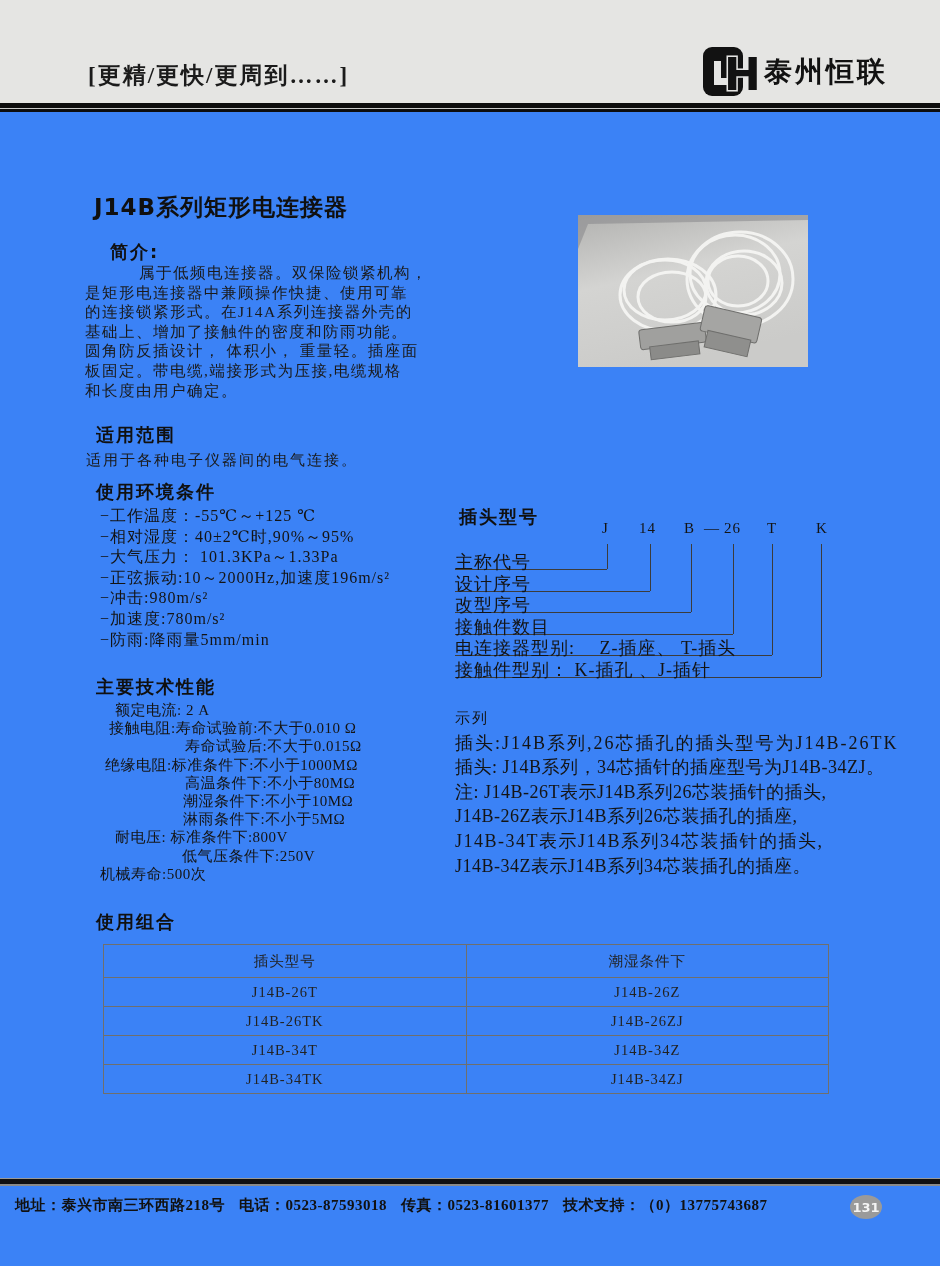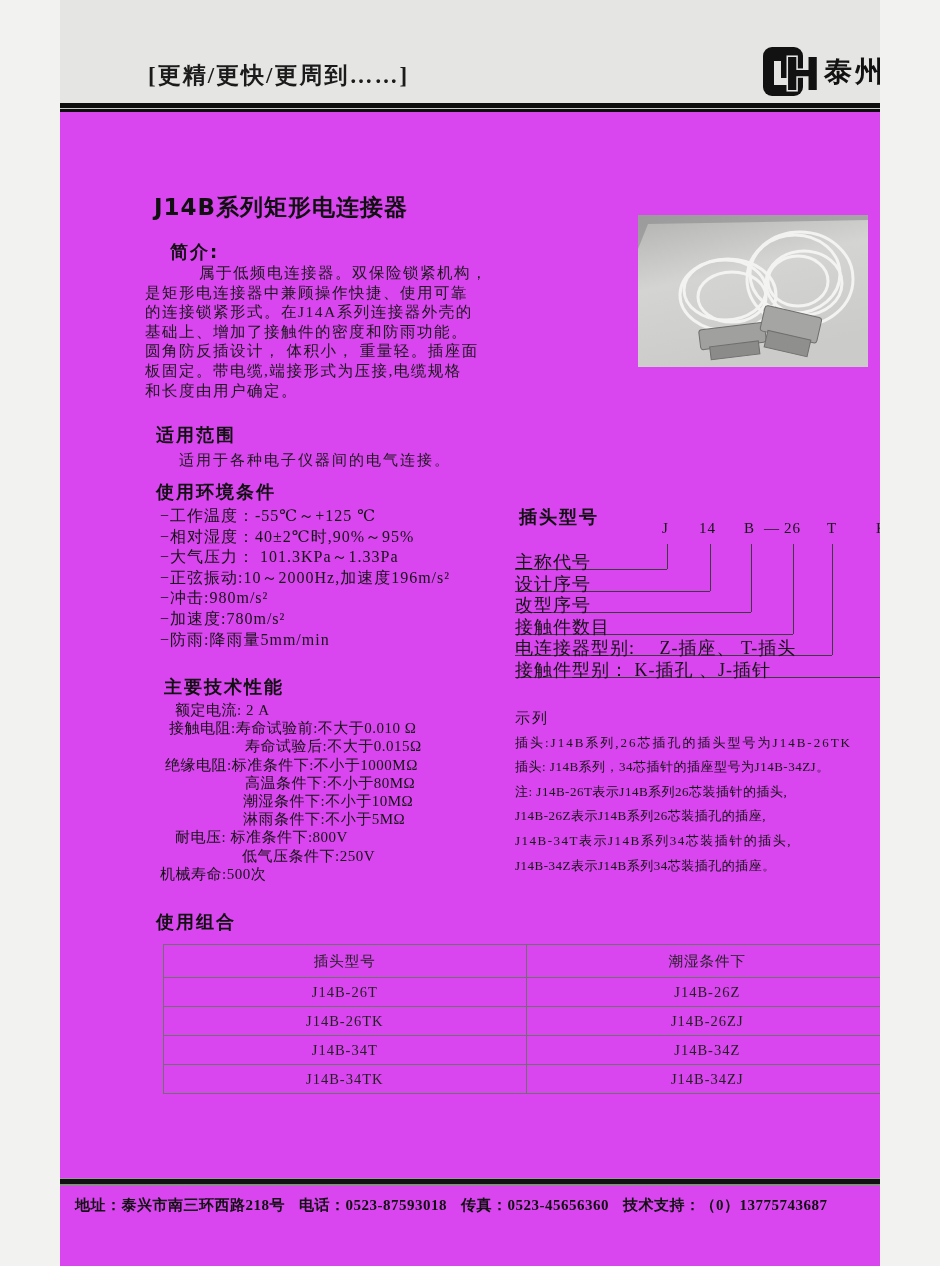--- a/index.html
+++ b/index.html
@@ -1,18 +1,18 @@
 <!DOCTYPE html>
 <html><head>
 <meta charset="utf-8">
 <style>
   html,body{margin:0;padding:0;background:#f2f2f0;}
   .page{
-    position:relative; width:820px; height:1266px; margin:0 auto;
-    background:#d946ef; overflow:hidden;
+    position:relative; width:940px; height:1266px; margin:0 auto;
+    background:#3b82f6; overflow:hidden;
     font-family:"Liberation Serif","DejaVu Serif",serif; color:#141414;
   }
   
   .hdr{position:absolute;left:0;top:0;width:940px;height:103px;background:#e5e5e3;}
   .slogan{
     position:absolute;left:88px;top:60px;font-size:23px;font-weight:700;
     letter-spacing:2px;color:#1b1b1b;
   }
   .brand{position:absolute;right:52px;top:44px;display:flex;align-items:center;gap:6px;}
   .logo-mark{width:56px;height:56px;display:block;}
@@ -37,39 +37,39 @@
   .h-sec{
     position:absolute;margin:0;
     font-family:"DejaVu Sans","Liberation Sans",sans-serif;
     font-size:18px;font-weight:700;letter-spacing:2px;color:#101010;
   }
   .txt{position:absolute;font-size:15px;letter-spacing:1px;color:#1a1a1a;}
   .intro-body{
     left:85px;top:263px;width:362px;font-size:15.5px;line-height:19.6px;
     letter-spacing:1.5px;white-space:pre-line;text-indent:54px;
   }
-  .scope-body{left:86px;top:451px;letter-spacing:2px;margin-left:33px;}
+  .scope-body{left:86px;top:451px;letter-spacing:2px;}
   
   .env-list{position:absolute;left:100px;top:506px;margin:0;padding:0;list-style:none;}
   .env-list li{font-size:16px;line-height:20.6px;letter-spacing:1px;white-space:nowrap;}
   
   .perf{position:absolute;left:100px;top:701px;width:340px;}
   .perf div{font-size:15px;line-height:18.2px;letter-spacing:0.5px;white-space:nowrap;}
   
   .mark-diag{position:absolute;left:450px;top:518px;width:400px;height:172px;}
   .mk-code{position:absolute;top:2px;font-size:15px;letter-spacing:1px;}
   .mk-v{position:absolute;width:1px;background:#3c3c3c;top:26px;}
   .mk-l{
     position:absolute;left:5px;height:19px;border-bottom:1px solid #3c3c3c;
     font-size:18px;letter-spacing:1px;white-space:nowrap;overflow:visible;
   }
   
   .example{position:absolute;left:455px;top:706px;width:420px;}
   .example .ex-h{font-size:15px;letter-spacing:2px;line-height:24.6px;}
-  .example div{font-size:13px;line-height:24.6px;letter-spacing:0.5px;white-space:nowrap;}
+  .example div{font-size:18px;line-height:24.6px;letter-spacing:0.5px;white-space:nowrap;}
   
   .photo{position:absolute;left:578px;top:215px;width:230px;height:152px;}
   
   .combo-table{
     position:absolute;left:103px;top:944px;width:726px;border-collapse:collapse;
   }
   .combo-table th,.combo-table td{
     border:1px solid #6f6f6d;text-align:center;font-weight:400;
     font-size:14.5px;letter-spacing:1px;color:#222;
   }
@@ -179,21 +179,21 @@
     <div class="mk-v" style="left:371px;height:133px;"></div>
 
     <div class="mk-l" style="top:32px;width:152px;">主称代号</div>
     <div class="mk-l" style="top:54px;width:195px;">设计序号</div>
     <div class="mk-l" style="top:75px;width:236px;">改型序号</div>
     <div class="mk-l" style="top:118px;width:317px;">电连接器型别:　 Z-插座、 T-插头</div>
     <div class="mk-l" style="top:97px;width:278px;">接触件数目</div>
     <div class="mk-l" style="top:140px;width:366px;">接触件型别： K-插孔 、J-插针</div>
   </div>
 
-  <h2 class="h-sec" style="left:96px;top:675px;margin-left:8px;">主要技术性能</h2>
+  <h2 class="h-sec" style="left:96px;top:675px;">主要技术性能</h2>
   <div class="perf">
     <div style="padding-left:15px;">额定电流: 2 A</div>
     <div style="padding-left:9px;">接触电阻:寿命试验前:不大于0.010 Ω</div>
     <div style="padding-left:85px;">寿命试验后:不大于0.015Ω</div>
     <div style="padding-left:5px;">绝缘电阻:标准条件下:不小于1000MΩ</div>
     <div style="padding-left:85px;">高温条件下:不小于80MΩ</div>
     <div style="padding-left:83px;">潮湿条件下:不小于10MΩ</div>
     <div style="padding-left:83px;">淋雨条件下:不小于5MΩ</div>
     <div style="padding-left:15px;">耐电压: 标准条件下:800V</div>
     <div style="padding-left:82px;">低气压条件下:250V</div>
@@ -235,18 +235,18 @@
         <td>J14B-34TK</td>
         <td>J14B-34ZJ</td>
       </tr>
     </tbody>
   </table>
 
   <div class="rule-bottom"></div>
   <div class="footer-line">
     <span>地址：泰兴市南三环西路218号</span>
     <span>电话：0523-87593018</span>
-    <span>传真：0523-45656360</span>
+    <span>传真：0523-81601377</span>
     <span>技术支持：（0）13775743687</span>
   </div>
   <div class="page-badge">131</div>
 
 </div>
 
 </body></html>

